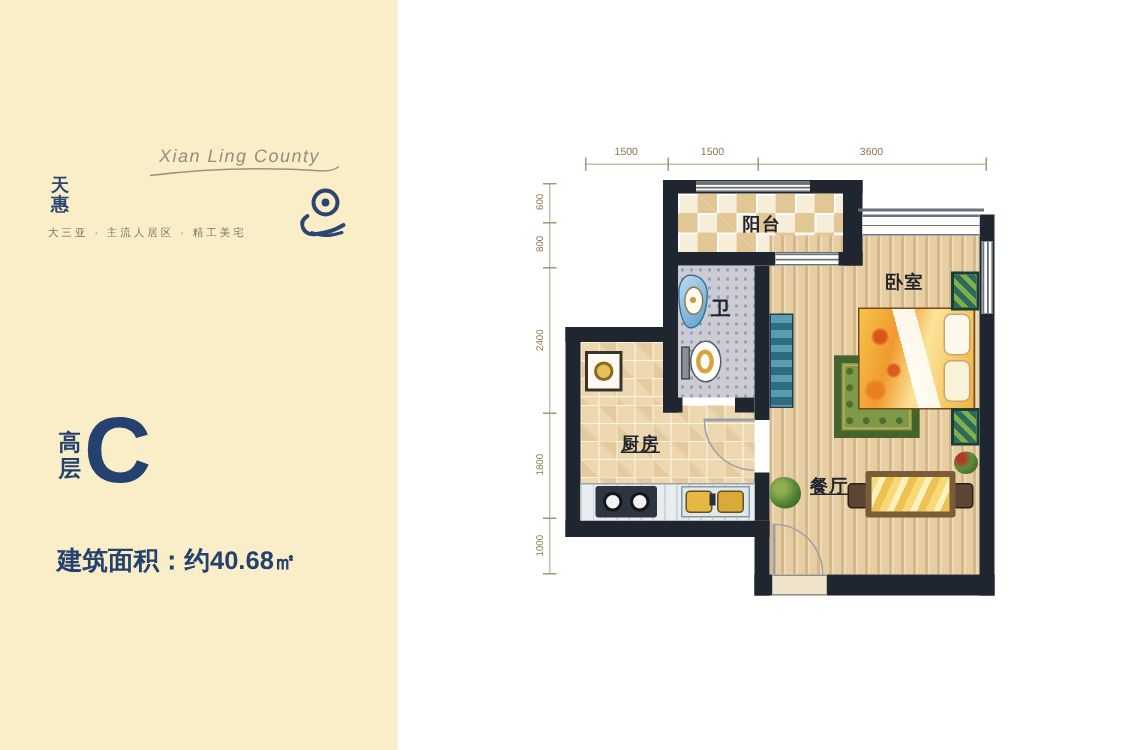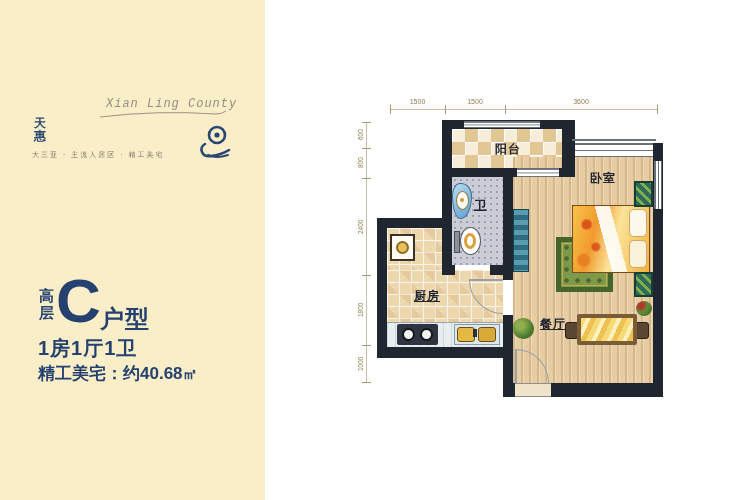--- a/index.html
+++ b/index.html
@@ -2,21 +2,21 @@
 <html><head>
 <meta charset="utf-8">
 <style>
   html,body{margin:0;padding:0;}
   body{width:750px;height:500px;position:relative;overflow:hidden;background:#ffffff;
        font-family:"Liberation Sans",sans-serif;}
   .abs{position:absolute;}
 
   
   #left-panel{left:0;top:0;width:265px;height:500px;background:#f9eec8;}
-  #script-name{left:106px;top:97px;font-family:Liberation Mono, monospace;font-style:italic;
+  #script-name{left:106px;top:97px;font-family:Liberation Sans, sans-serif;font-style:italic;
      font-size:12px;color:#92907d;letter-spacing:1px;}
   #swoosh{left:98px;top:107px;}
   #brand-prefix{left:32px;top:117px;width:16px;line-height:13px;font-size:12px;font-weight:bold;
      color:#2b4672;text-align:center;}
   #brand-name{left:50px;top:102px;font-family:"Liberation Serif",serif;font-weight:bold;
      font-size:42px;line-height:46px;color:#2b4672;letter-spacing:1px;}
   #cloud{left:198px;top:122px;}
   #tagline{left:32px;top:150px;width:185px;font-size:7px;color:#7a7468;letter-spacing:2px;}
 
   #floor-stack{left:38px;top:287px;width:17px;font-size:15px;line-height:17px;font-weight:bold;
@@ -84,24 +84,22 @@
     <path d="M7 22 q-5 3 -3 8 q2 5 9 4 q10 -1 18 -6" fill="none" stroke="#2b4672" stroke-width="2.6" stroke-linecap="round"></path>
     <path d="M10 33 q8 4 20 0" fill="none" stroke="#2b4672" stroke-width="2" stroke-linecap="round"></path>
   </svg>
   <div id="tagline" class="abs">大三亚 · 主流人居区 · 精工美宅</div>
 
   <div id="floor-stack" class="abs">
     <div>高</div>
     <div>层</div>
   </div>
   <div id="type-letter" class="abs">C</div>
-  <div id="type-suffix" class="abs">户型</div>
-  <div id="rooms-line" class="abs">1房1厅1卫</div>
   <div id="area-line" class="abs">
-    <span>精工美宅：</span><span>约40.68</span><span class="unit">㎡</span>
+    <span>建筑面积：</span><span>约40.68</span><span class="unit">㎡</span>
   </div>
 </div>
 
 <div id="plan" class="abs">
 
   <div class="dimline" style="left:30px;top:14px;width:268px;height:1px;"></div>
   <div class="tick" style="left:30px;top:10px;width:1px;height:9px;"></div>
   <div class="tick" style="left:85px;top:10px;width:1px;height:9px;"></div>
   <div class="tick" style="left:145px;top:10px;width:1px;height:9px;"></div>
   <div class="tick" style="left:297px;top:10px;width:1px;height:9px;"></div>
@@ -192,15 +190,15 @@
 
   <div class="abs" style="left:205px;top:227px;width:14px;height:17px;background:#5a4632;border:1px solid #2e2114;border-radius:3px;box-sizing:border-box;"></div>
   <div class="abs" style="left:275px;top:227px;width:14px;height:17px;background:#5a4632;border:1px solid #2e2114;border-radius:3px;box-sizing:border-box;"></div>
   <div class="abs" style="left:217px;top:219px;width:60px;height:31px;border:4px solid #7a5c36;border-radius:2px;box-sizing:border-box;background:repeating-linear-gradient(115deg,#f7da75 0 5px,#fcf0bd 5px 9px,#eec153 9px 14px);"></div>
   <div class="abs" style="left:153px;top:223px;width:21px;height:21px;border-radius:45% 55% 50% 50%;background:radial-gradient(circle at 35% 35%,#8fae4f 0 20%,#4e7d32 60%,#2f5a1e);"></div>
   <div class="abs" style="left:276px;top:206px;width:16px;height:15px;border-radius:50%;background:radial-gradient(circle at 30% 30%,#b03a2a 0 18%,#5f8f3a 45%,#2f5a1e);"></div>
 
   <div class="roomlabel" style="left:126px;top:46px;width:44px;">阳台</div>
   <div class="roomlabel" style="left:112px;top:102px;width:18px;font-size:13px;">卫</div>
   <div class="roomlabel" style="left:45px;top:193px;width:44px;text-decoration:underline;">厨房</div>
-  <div class="roomlabel" style="left:221px;top:75px;width:44px;">卧室</div>
+  <div class="roomlabel" style="left:221px;top:85px;width:44px;">卧室</div>
   <div class="roomlabel" style="left:171px;top:221px;width:44px;text-decoration:underline;">餐厅</div>
 </div>
 
 </body></html>

